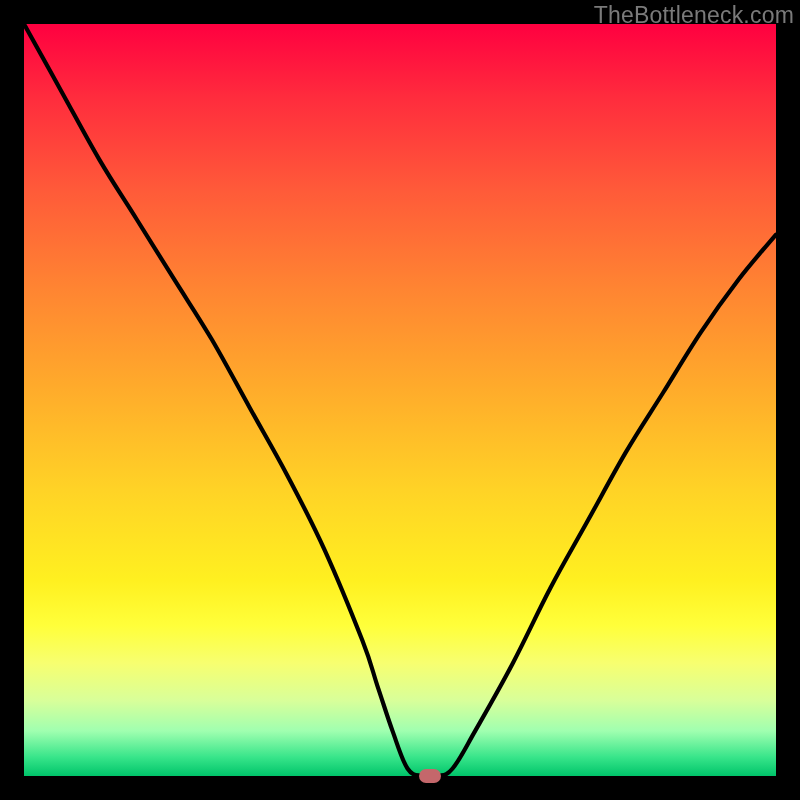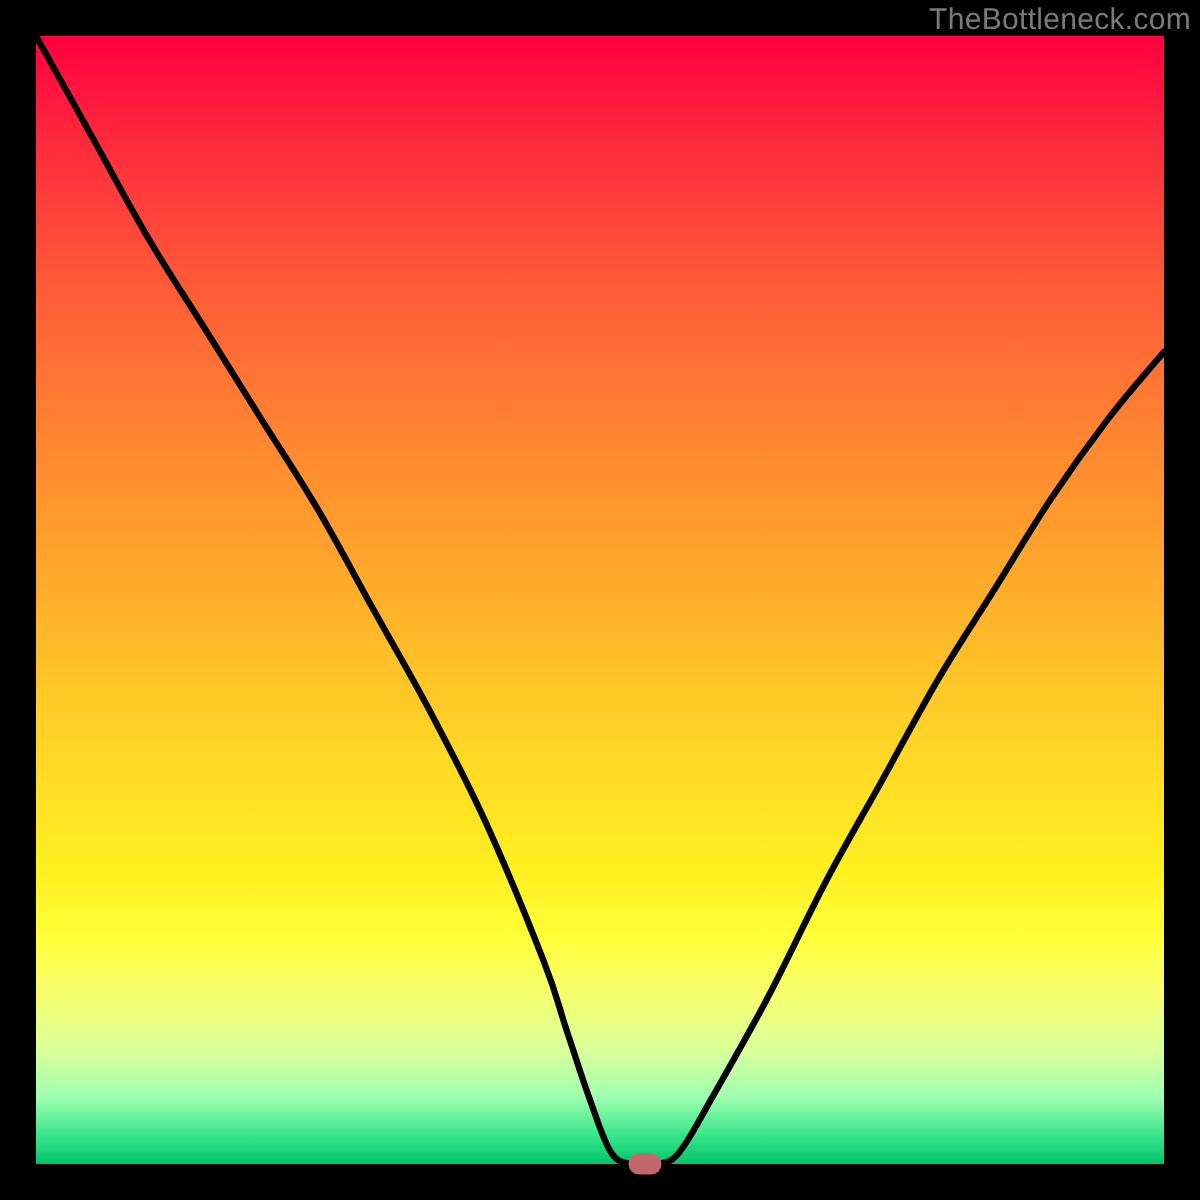--- a/index.html
+++ b/index.html
@@ -41,21 +41,21 @@
       #a0ffb0 94%,
       #38e58a 97.5%,
       #00c46a 100%
     );
   }
   .watermark {
     position: absolute;
     top: 2px;
     right: 6px;
     color: #7a7a7a;
-    font-size: 20px;
+    font-size: 23px;
     font-weight: 500;
     letter-spacing: 0.2px;
     user-select: none;
   }
   svg.curve {
     position: absolute;
     left: 0;
     top: 0;
     width: 752px;
     height: 752px;

